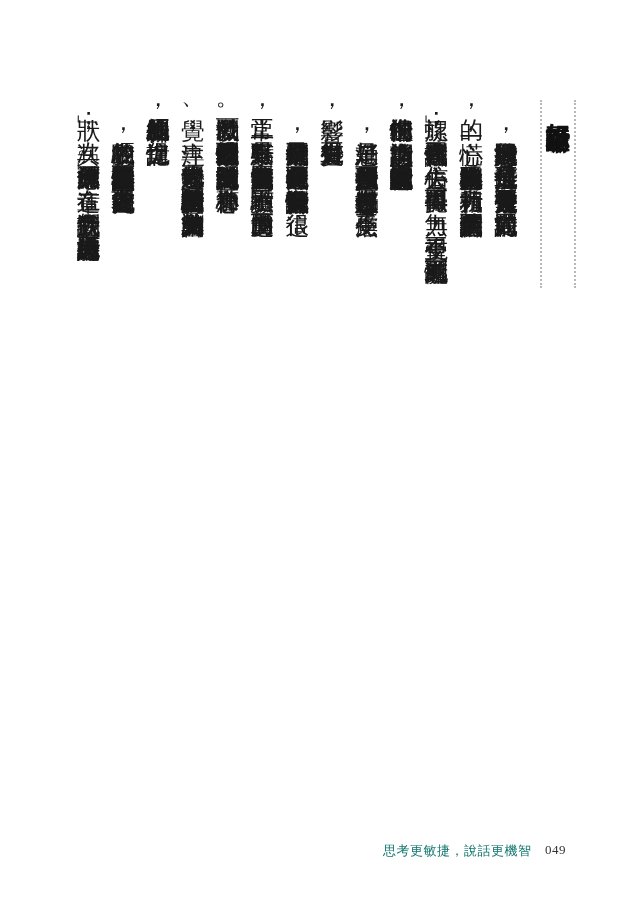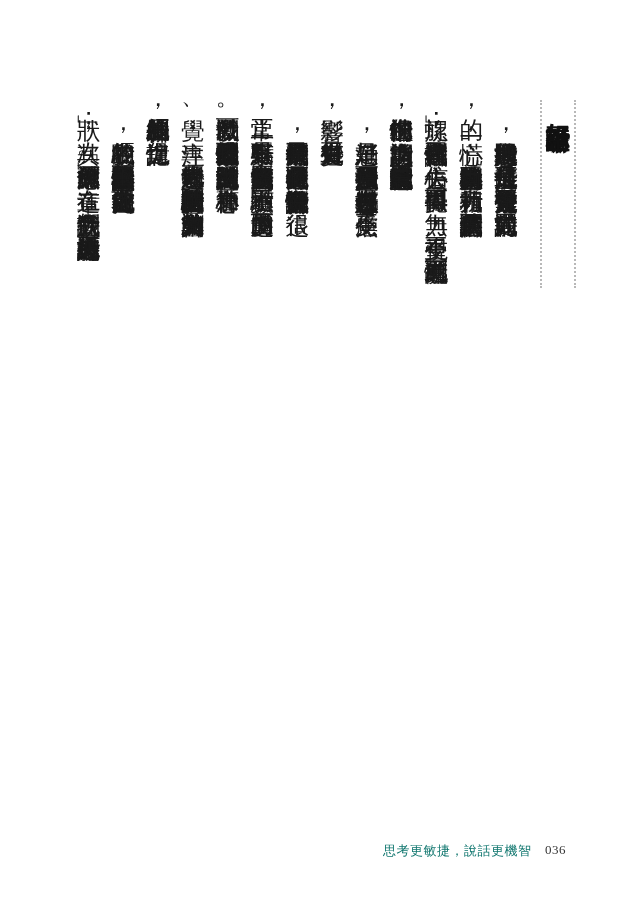--- a/index.html
+++ b/index.html
@@ -109,16 +109,16 @@
     <p class="col">正常，有一點緊張是好事；太多壓力當然有害於圓滿達成任務，不過實驗顯示，適量的壓力反而</p>
     <p class="col">可以激勵我們。當我們感受到輕微的緊張或恐懼時，身體會充滿躍躍欲試的活力，心神會更加警</p>
     <p class="col">覺、專注，對周遭變化更敏銳。曾有一項關於老鼠的實驗結果告訴我們，突如其來的壓力會刺激</p>
     <p class="col">新的腦神經細胞生長，促進記憶力。</p>
     <p class="col indent">在我的經驗中，馴服說話焦慮小怪獸的最佳方法要雙管齊下：首先要處理在當下出現的「症</p>
     <p class="col">狀」；其次，應付焦慮的深層「來源」。在這一章，我們會先談症狀，之後再討論焦慮的可能來源。</p>
   </div>
 
   <div class="footer">
     <span class="footer-title">思考更敏捷，說話更機智</span>
-    <span class="footer-page">036</span>
+    <span class="footer-page">049</span>
   </div>
 
 </div>
 
 </body></html>

